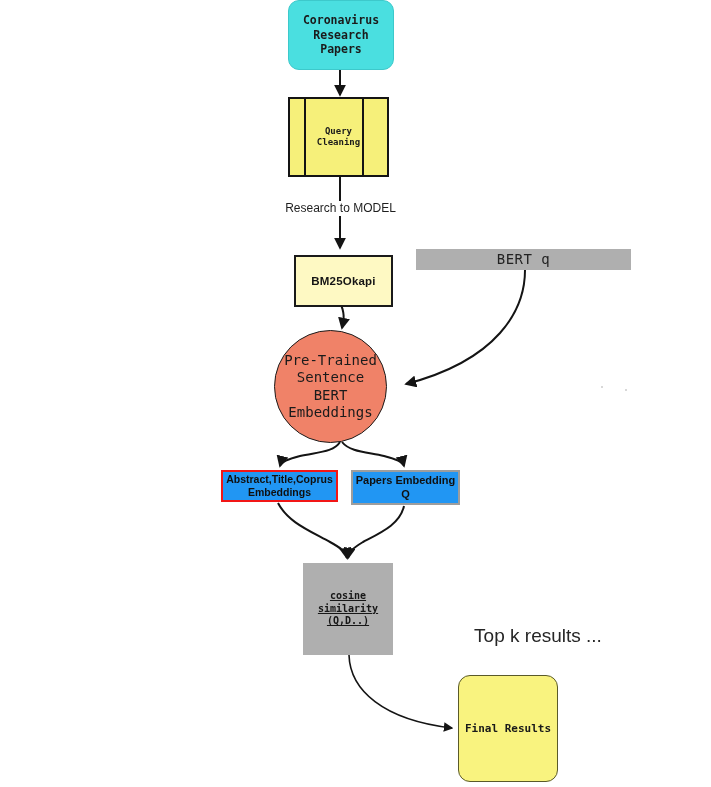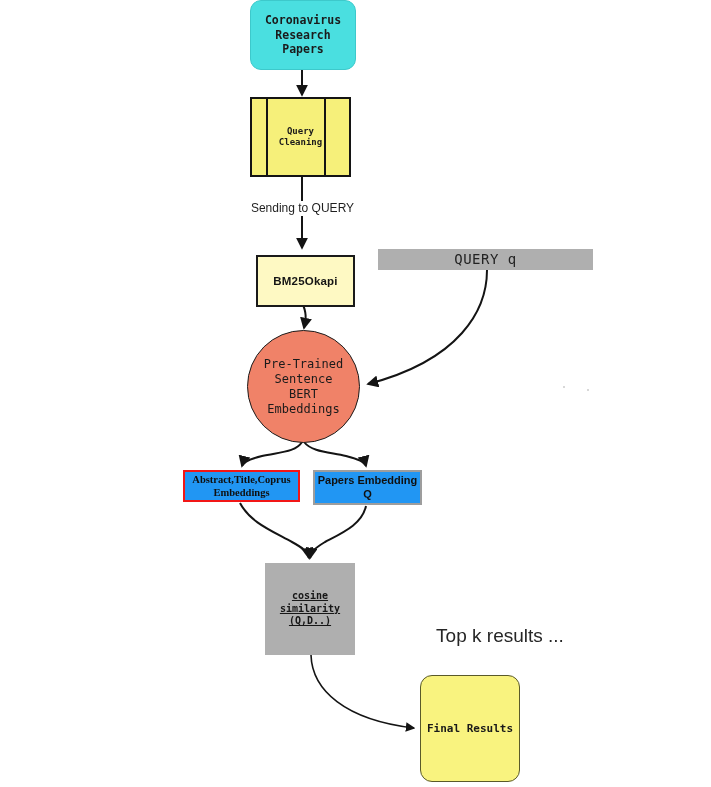--- a/index.html
+++ b/index.html
@@ -7,20 +7,21 @@
     padding: 0;
     background: #ffffff;
   }
   #canvas {
     position: relative;
     width: 630px;
     height: 787px;
     background: #ffffff;
     overflow: hidden;
     font-family: "Liberation Sans", sans-serif;
+    margin-left: 38px;
   }
   #edges {
     position: absolute;
     left: 0;
     top: 0;
     width: 711px;
     height: 787px;
     pointer-events: none;
   }
   .node {
@@ -100,41 +101,41 @@
     height: 21px;
     background: #AFAFAF;
     font-family: "DejaVu Sans Mono", monospace;
     font-size: 14px;
     color: #232323;
     letter-spacing: 0.5px;
   }
 
   
   #node-bert {
-    left: 247px;
+    left: 236px;
     top: 330px;
     width: 113px;
     height: 113px;
     background: #F08268;
     border: 1.5px solid #1c1c1c;
     border-radius: 50%;
     font-family: "DejaVu Sans Mono", monospace;
-    font-size: 12px;
+    font-size: 14px;
     color: #1b1b1b;
   }
 
   
   #node-doc-emb {
     left: 183px;
     top: 470px;
     width: 117px;
     height: 32px;
     background: #2196F3;
     border: 2px solid #F21616;
-    font-family: Liberation Serif, serif;
+    font-family: Liberation Sans, sans-serif;
     font-weight: bold;
     font-size: 10.5px;
     color: #101010;
   }
 
   
   #node-query-emb {
     left: 313px;
     top: 470px;
     width: 109px;
@@ -249,28 +250,28 @@
 Papers</span>
   </div>
 
   <div class="node" id="node-clean">
     <span class="bar-l"></span>
     <span class="bar-r"></span>
     <span class="node-text">Query
 Cleaning</span>
   </div>
 
-  <div id="label-sending">Sending to QUERY</div>
+  <div id="label-sending">Research to MODEL</div>
 
   <div class="node" id="node-bm25">
     <span class="node-text">BM25Okapi</span>
   </div>
 
   <div class="node" id="node-query">
-    <span class="node-text">QUERY  q</span>
+    <span class="node-text">BERT  q</span>
   </div>
 
   <div class="node" id="node-bert">
     <span class="node-text">Pre-Trained
 Sentence
 BERT
 Embeddings</span>
   </div>
 
   <div class="node" id="node-doc-emb">

